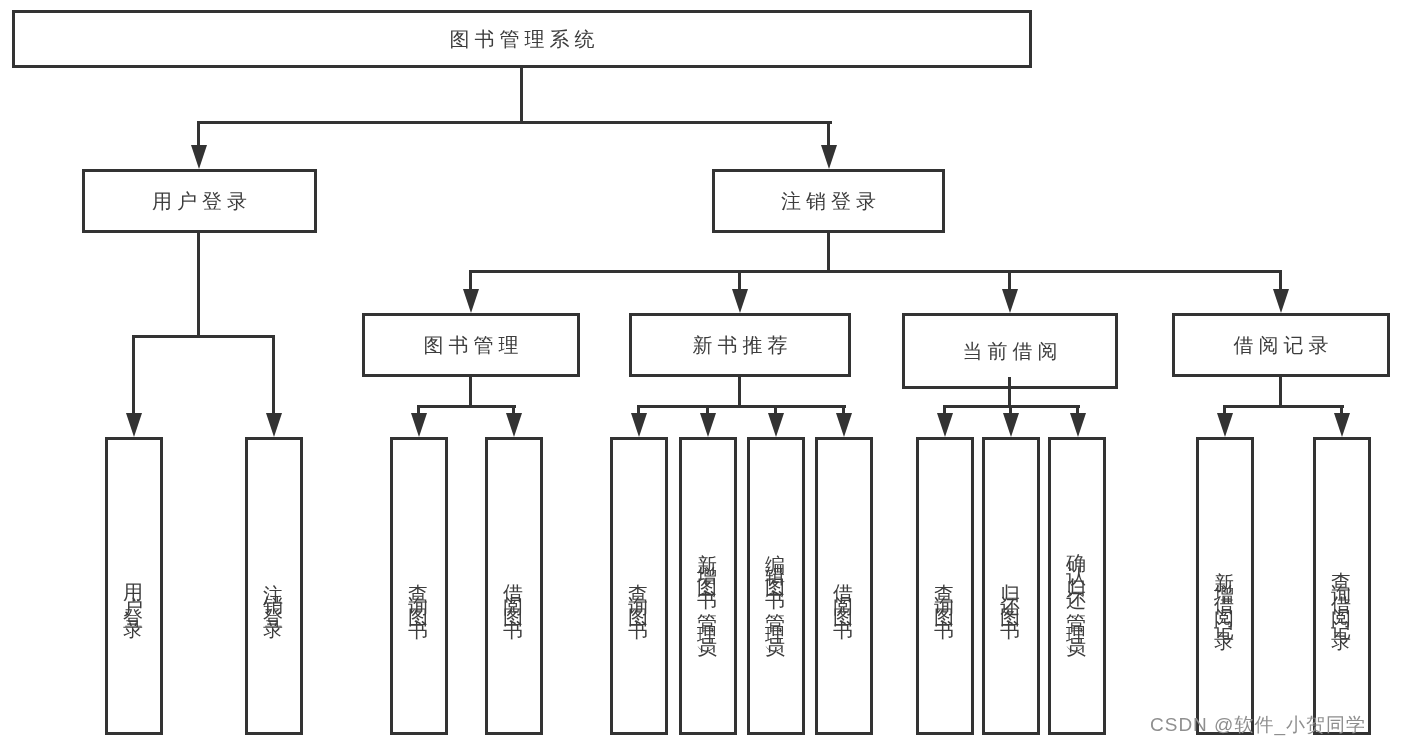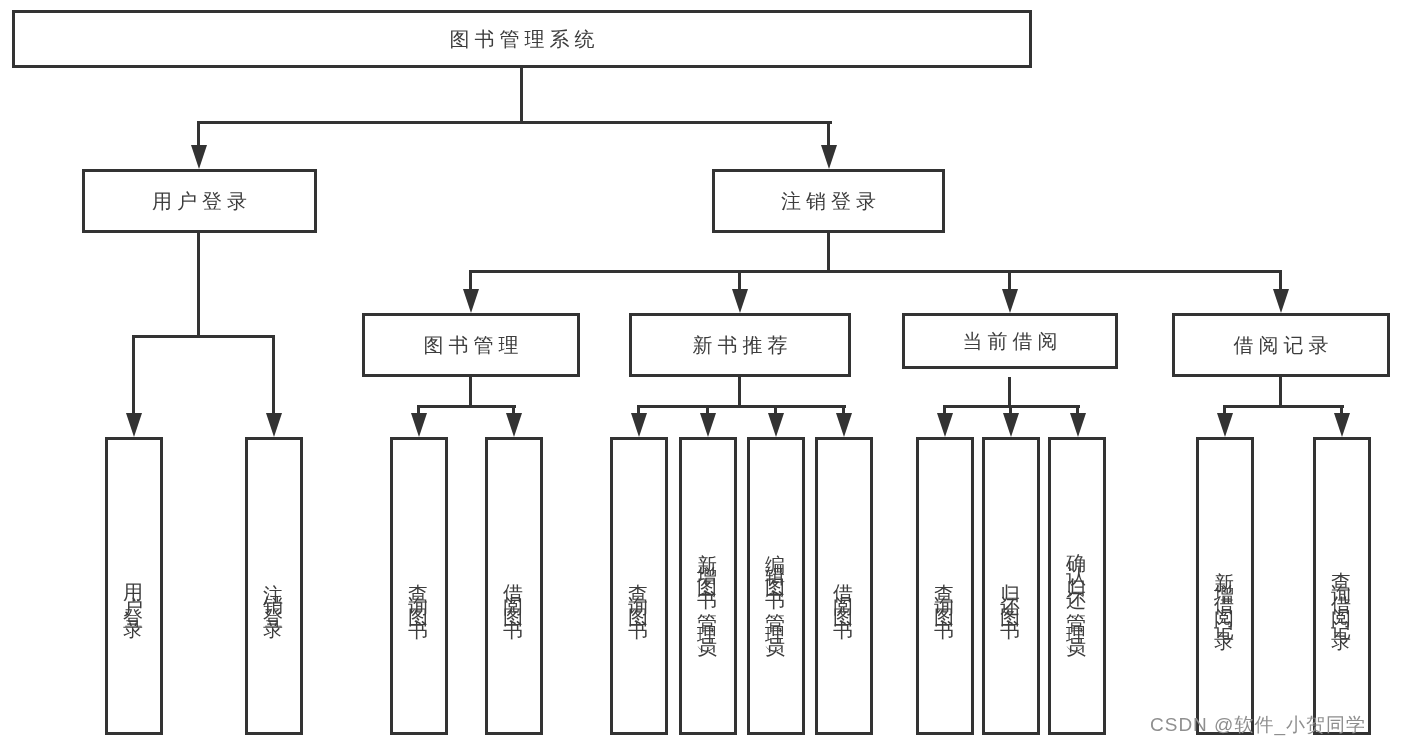--- a/index.html
+++ b/index.html
@@ -105,21 +105,21 @@
   <div class="ah" style="left:1002px;top:289px"></div>
   <div class="ln v" style="left:1279px;top:270px;height:20px"></div>
   <div class="ah" style="left:1273px;top:289px"></div>
 
   <div class="hbox" style="left:362px;top:313px;width:218px;height:64px">
     <span>图书管理</span>
   </div>
   <div class="hbox" style="left:629px;top:313px;width:222px;height:64px">
     <span>新书推荐</span>
   </div>
-  <div class="hbox" style="left:902px;top:313px;width:216px;height:56px">
+  <div class="hbox" style="left:902px;top:313px;width:216px;height:76px">
     <span>当前借阅</span>
   </div>
   <div class="hbox" style="left:1172px;top:313px;width:218px;height:64px">
     <span>借阅记录</span>
   </div>
 
   <div class="ln v" style="left:469px;top:377px;height:28px"></div>
   <div class="ln h" style="left:417px;top:405px;width:99px"></div>
   <div class="ln v" style="left:417px;top:405px;height:10px"></div>
   <div class="ah" style="left:411px;top:413px"></div>

